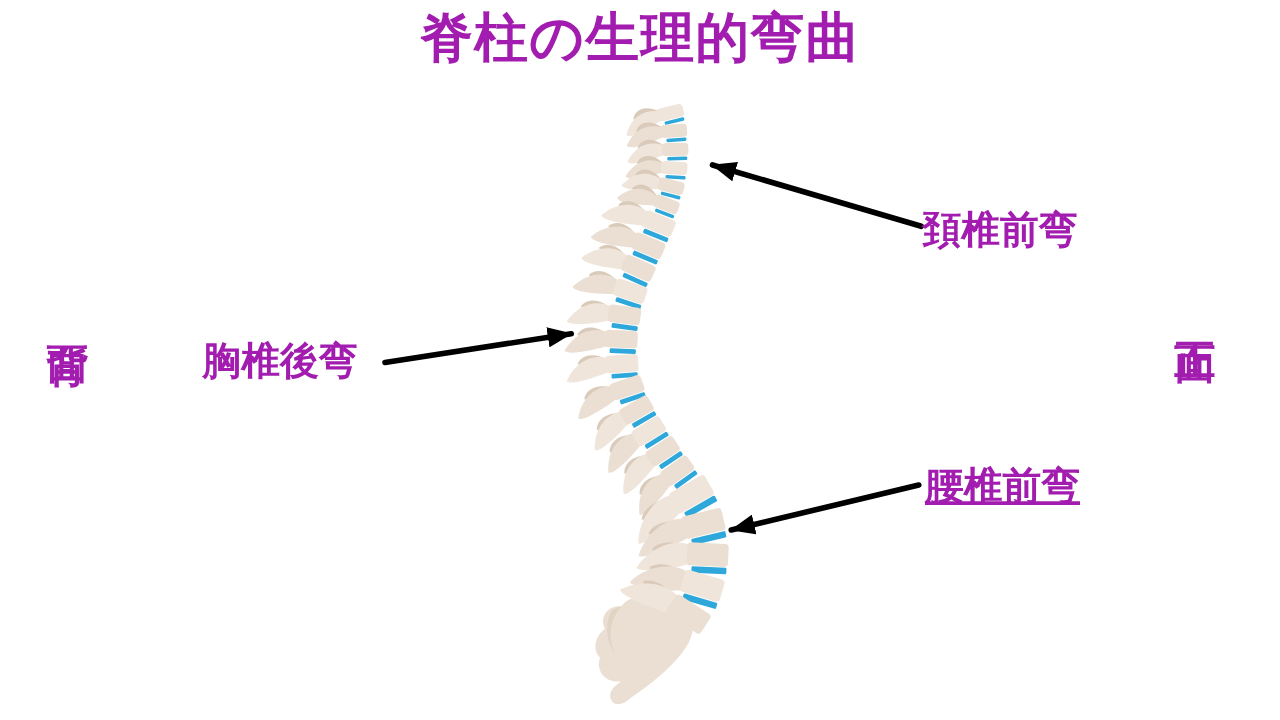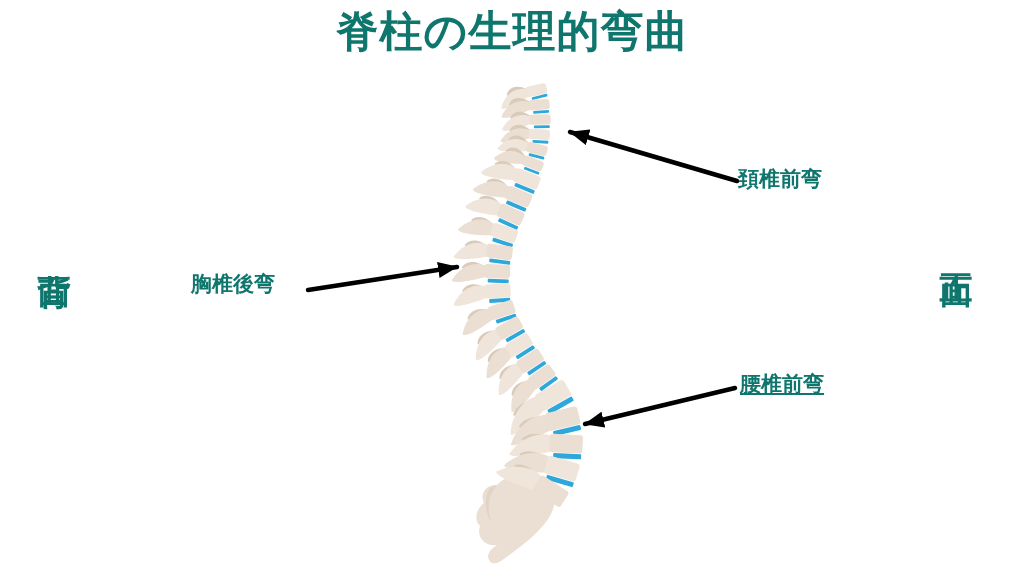--- a/index.html
+++ b/index.html
@@ -1,29 +1,29 @@
 <!DOCTYPE html>
 <html><head>
 <meta charset="utf-8">
 <style>
   html,body{margin:0;padding:0;background:#fff;}
   .stage{
     position:relative;width:1024px;height:576px;overflow:hidden;background:#fff;
-    font-family:"Liberation Sans",sans-serif;color:#0f766e;
+    font-family:"Liberation Sans",sans-serif;color:#a21caf;
   }
   .stage svg{position:absolute;left:0;top:0;}
   .title{
     position:absolute;left:0;right:0;top:8px;text-align:center;
     font-size:43px;font-weight:700;letter-spacing:1px;line-height:1.1;
   }
   .lbl{
-    position:absolute;font-size:21px;font-weight:700;line-height:1.0;white-space:nowrap;
+    position:absolute;font-size:31px;font-weight:700;line-height:1.0;white-space:nowrap;
   }
   .lbl-cervical{left:738px;top:168px;}
-  .lbl-thoracic{left:162px;top:273px;margin-left:29px;}
+  .lbl-thoracic{left:162px;top:273px;}
   .lbl-lumbar{left:740px;top:373px;text-decoration:underline;}
   .vert{
     position:absolute;font-size:33px;font-weight:700;line-height:1.06;
     writing-mode:vertical-rl;text-orientation:upright;letter-spacing:2px;
   }
   .vert-back{left:36px;top:248px;}
   .vert-front{left:938px;top:248px;}
 </style>
 </head>
 <body>

